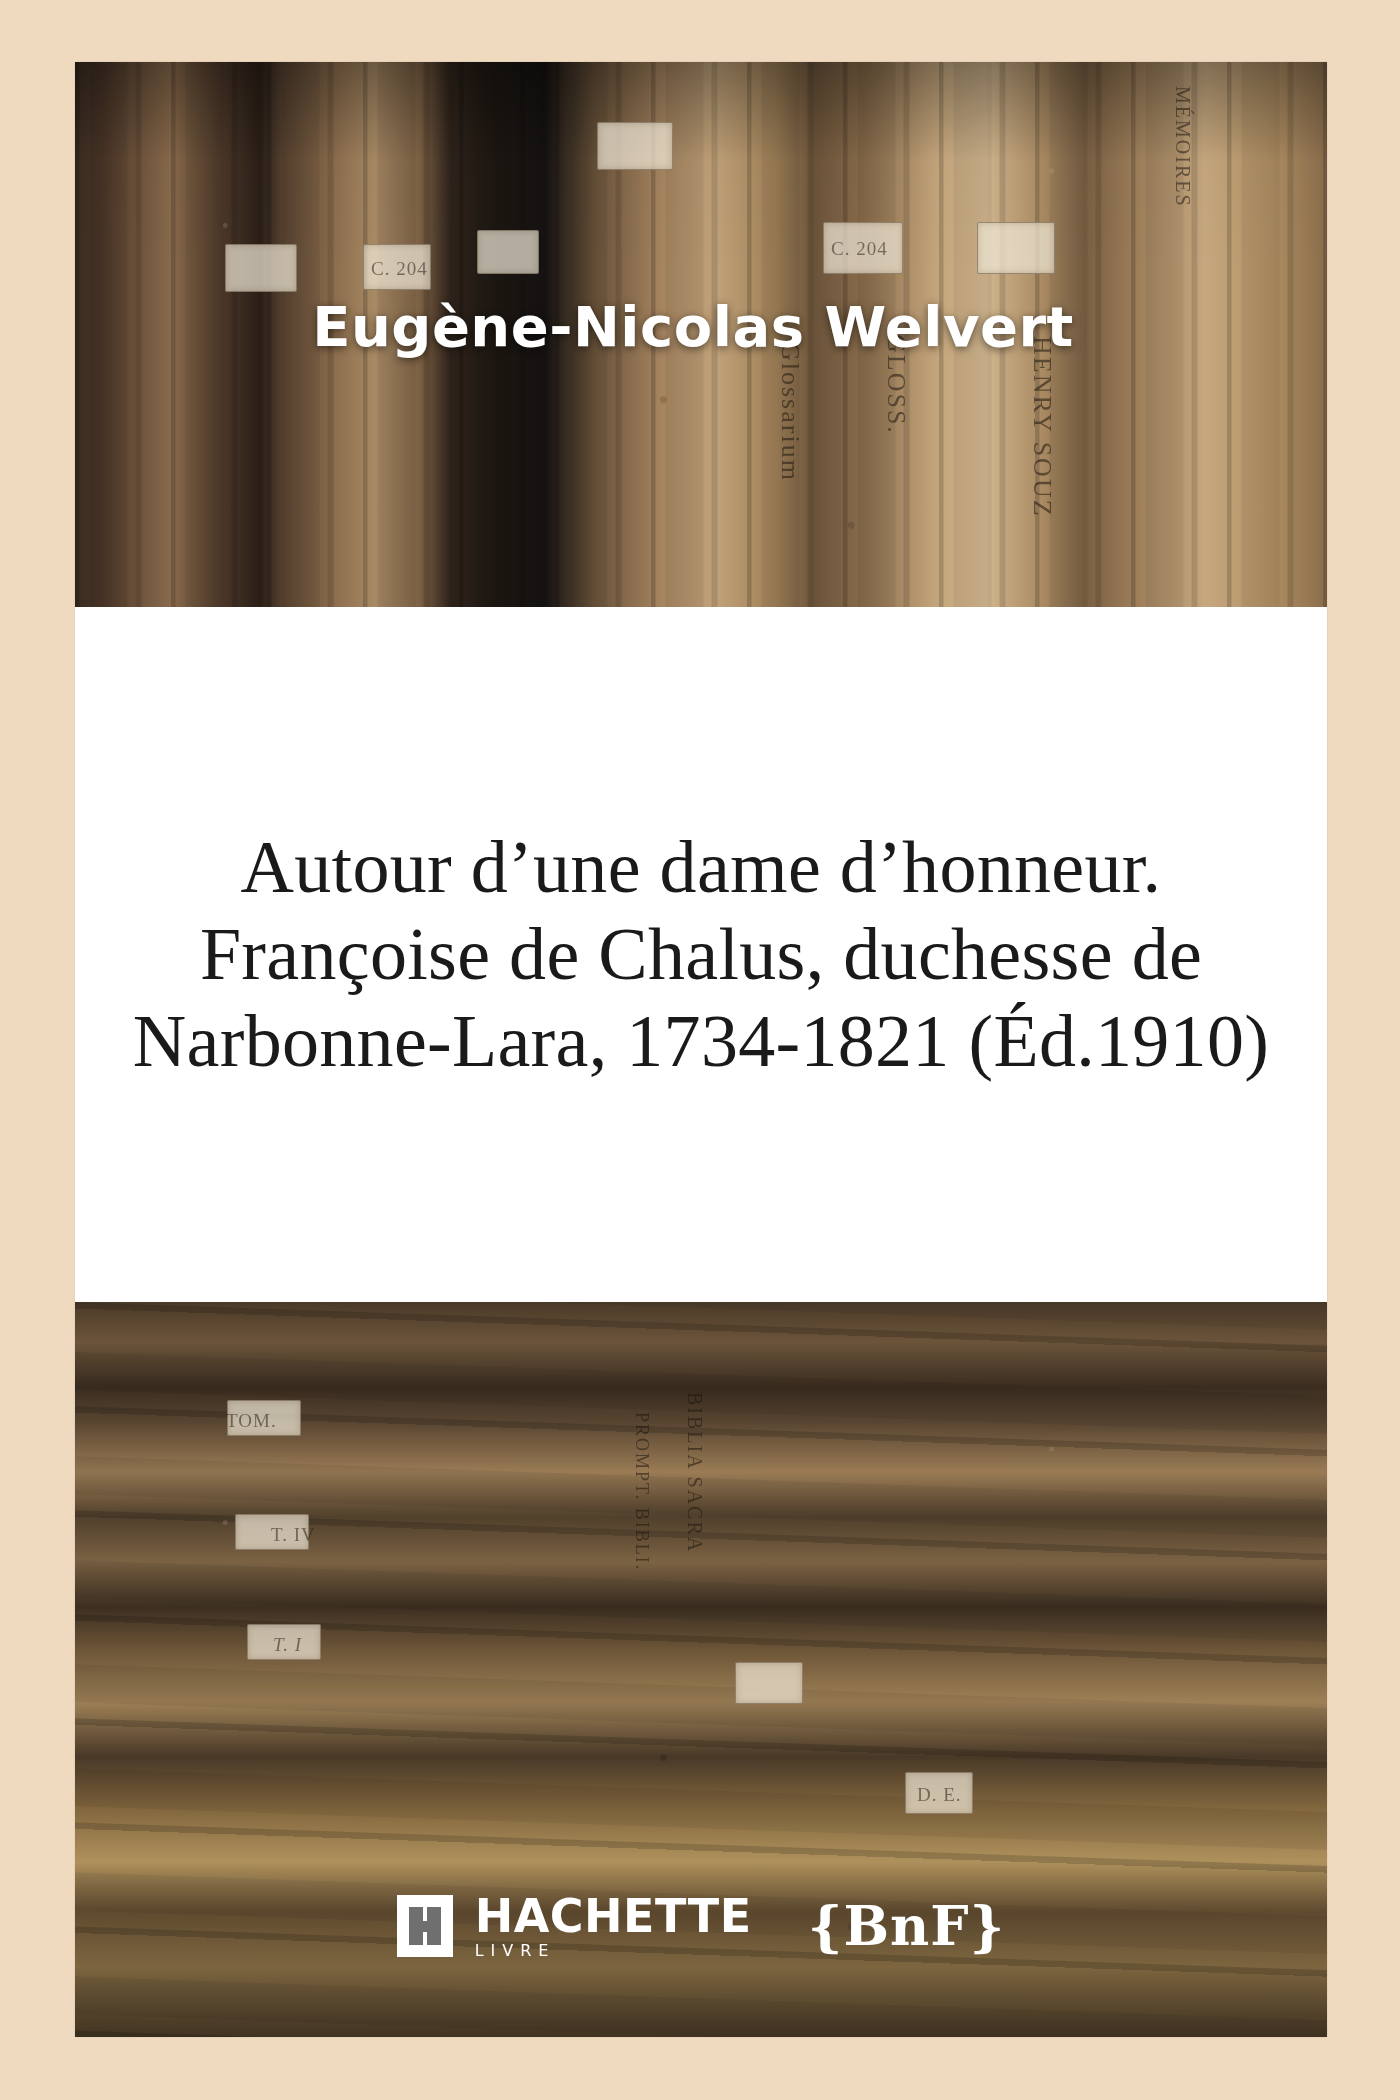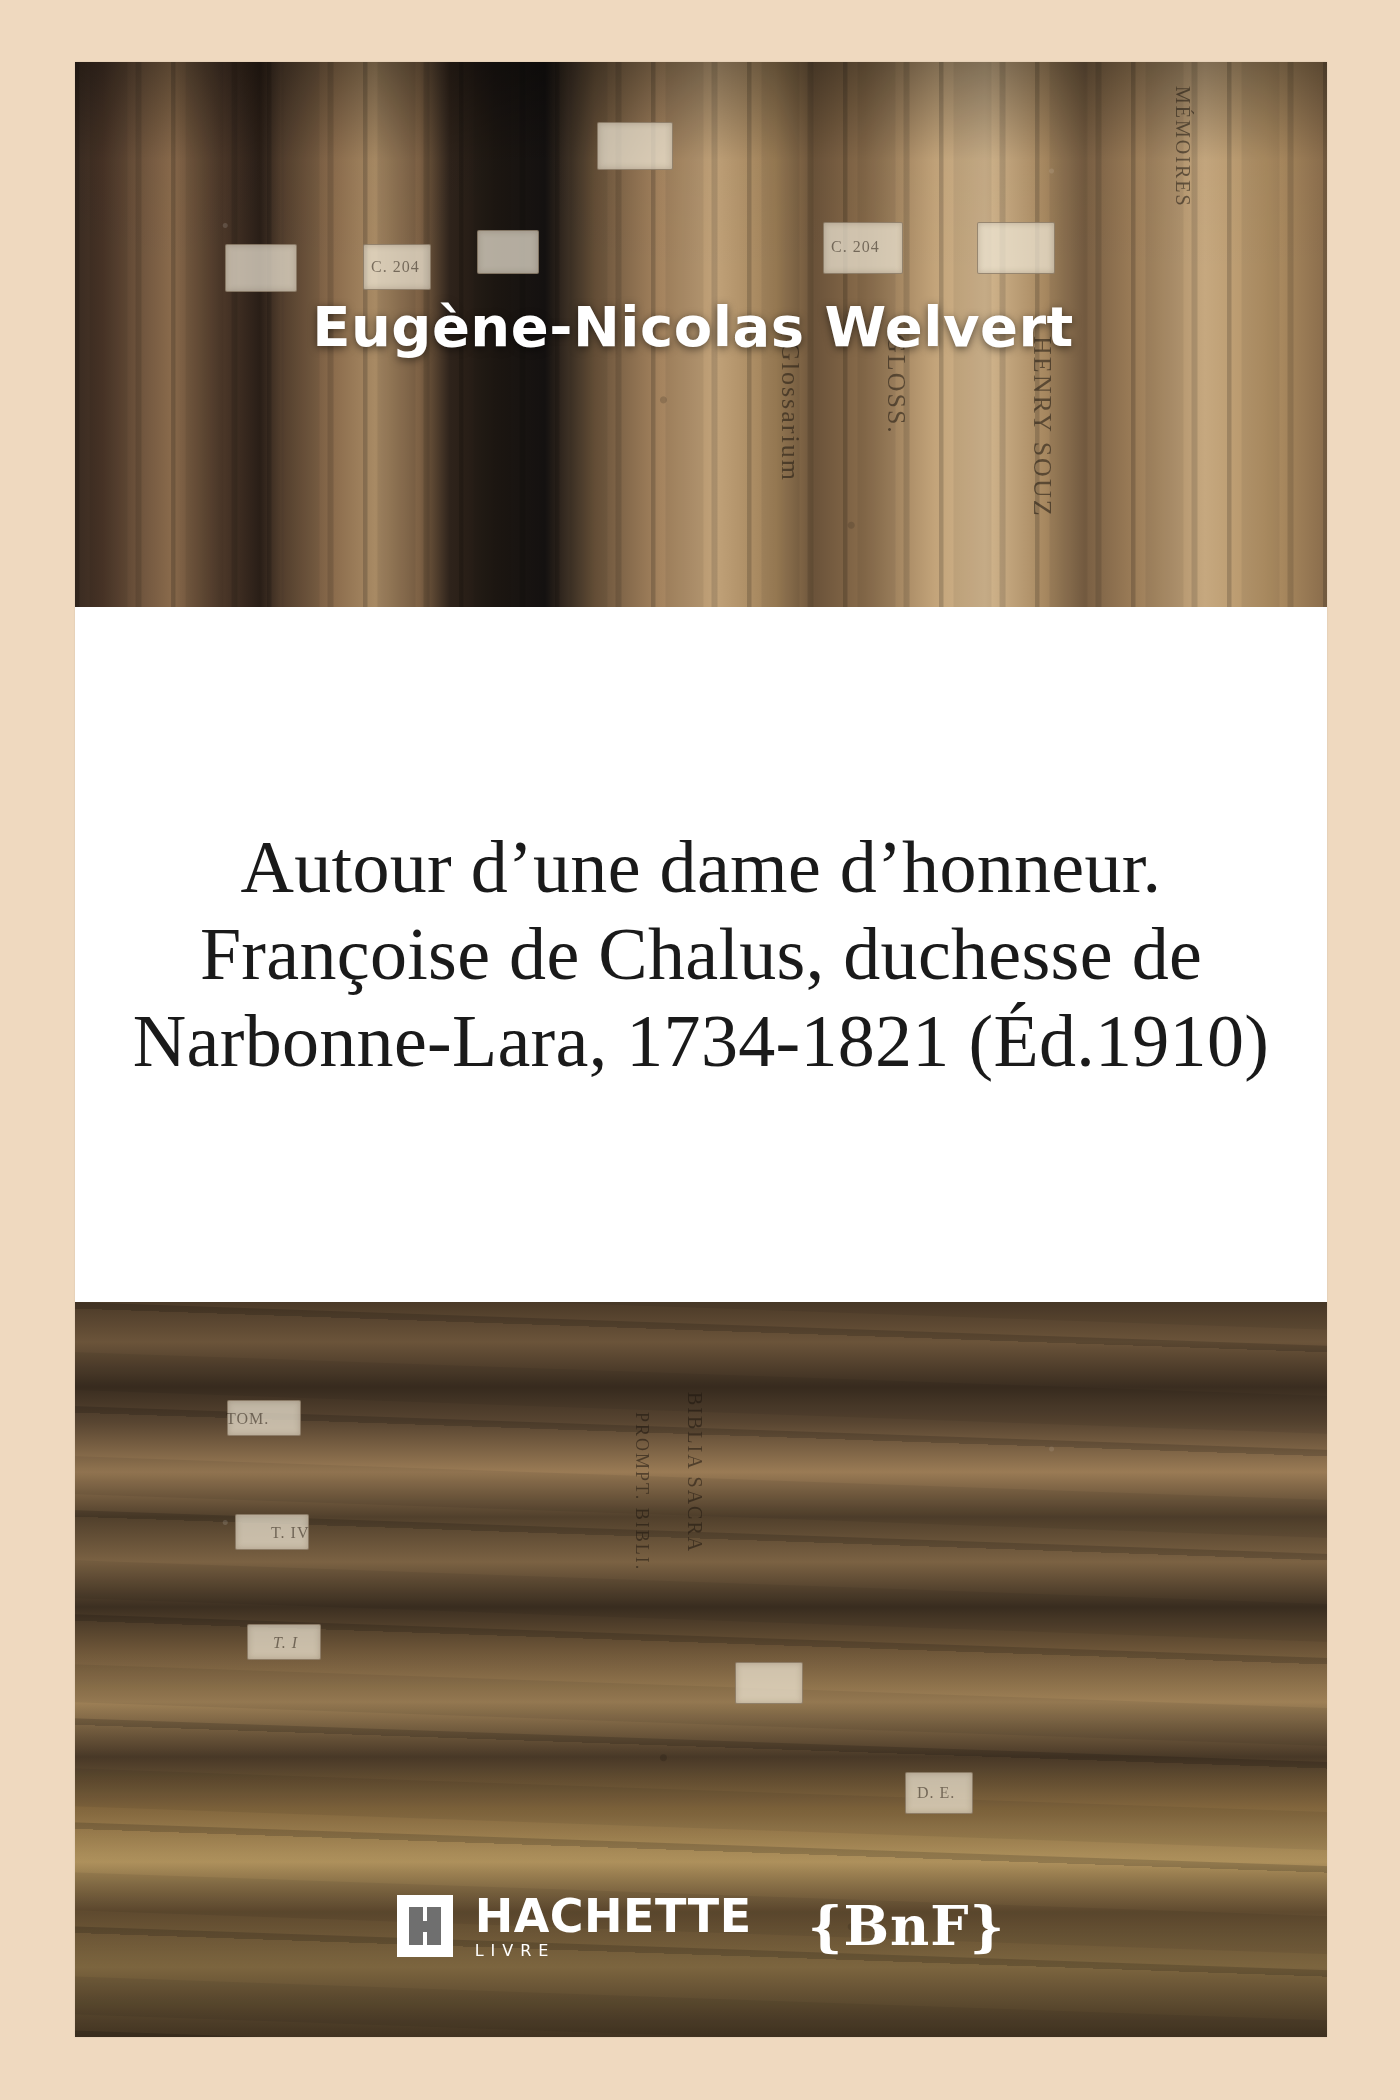--- a/index.html
+++ b/index.html
@@ -126,21 +126,21 @@
     letter-spacing: 2px;
     writing-mode: vertical-rl;
     text-orientation: mixed;
     white-space: nowrap;
     user-select: none;
   }
   .htext {
     position: absolute;
     color: rgba(40,30,18,0.55);
     font-family: "Liberation Serif", serif;
-    font-size: 16px;
+    font-size: 19px;
     letter-spacing: 1px;
     white-space: nowrap;
     user-select: none;
   }
 
   
   .author {
     position: absolute;
     left: 0;
     right: 16px;

